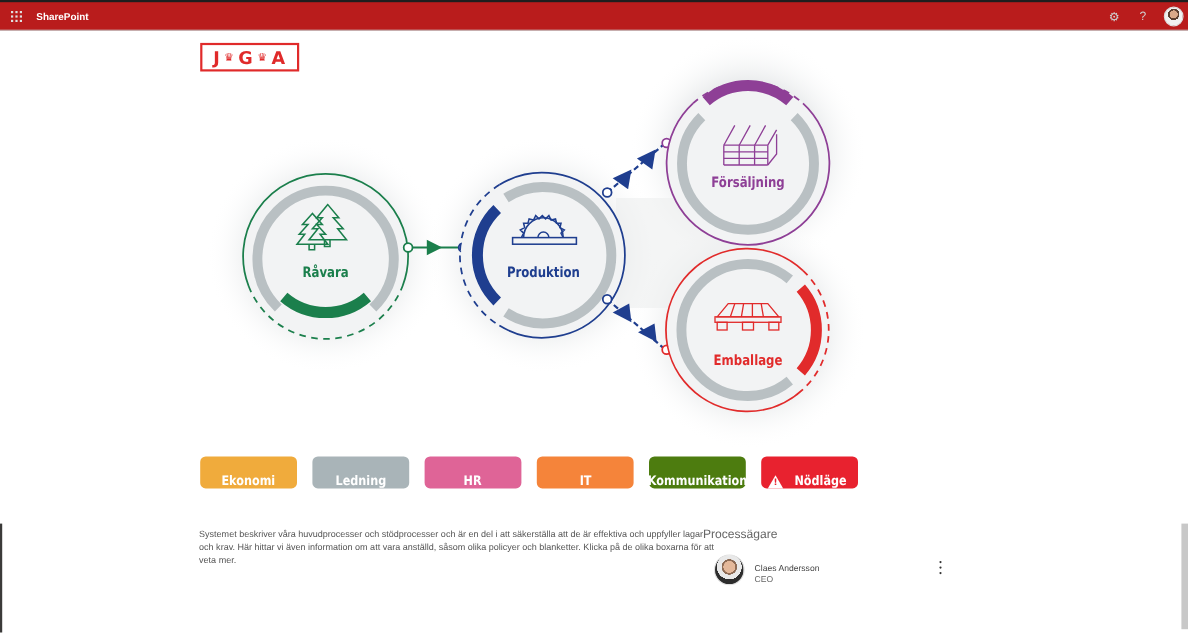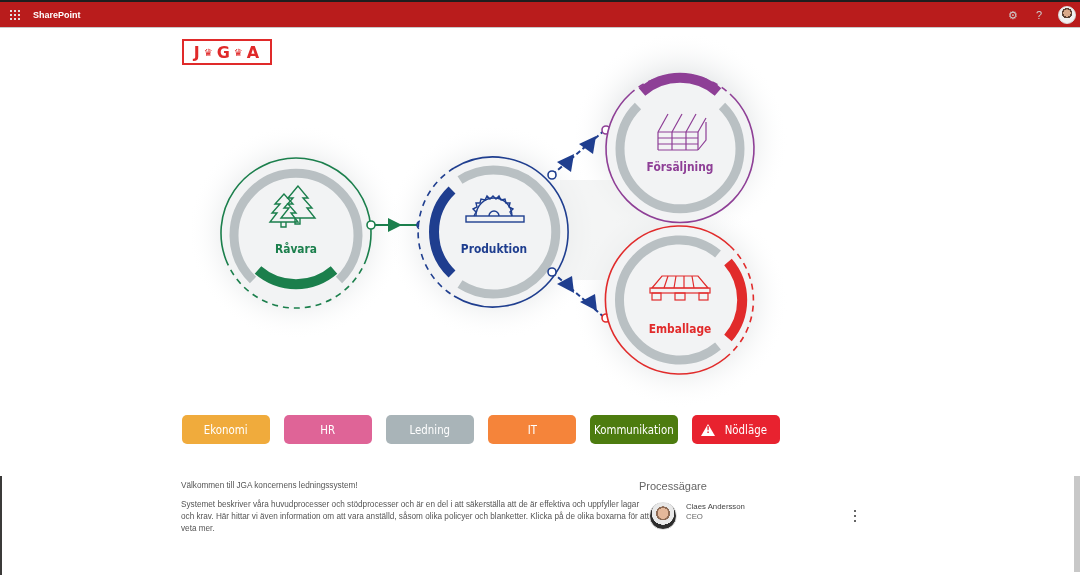--- a/index.html
+++ b/index.html
@@ -11,29 +11,29 @@
   .app-name { color: #ffffff; font-size: 9px; font-weight: bold; margin-left: 4px; cursor: pointer; }
   .suite-right { position: absolute; right: 0; top: 0; height: 26px; display: flex; align-items: center; }
   .suite-icon { width: 26px; height: 26px; display: flex; align-items: center; justify-content: center; color: #cfcfcf; font-size: 11px; cursor: pointer; }
   .avatar-small { width: 18px; height: 18px; border-radius: 50%; background: radial-gradient(circle at 50% 38%, #d9a98a 0 28%, #5a4032 29% 40%, #f1f1f1 41%); border: 1px solid #ddd; margin: 0 4px 0 6px; cursor: pointer; }
   .left-edge { position: absolute; left: 0; top: 476px; width: 2px; height: 99px; background: #3b3a39; }
   .logo { position: absolute; left: 182px; top: 39px; width: 90px; height: 26px; border: 2px solid #e02a2a; display: flex; align-items: center; justify-content: center; gap: 3px; color: #e02a2a; font-weight: bold; font-size: 16px; font-family: "DejaVu Sans", sans-serif; letter-spacing: 1px; }
   .logo .crown { font-size: 10px; }
   .diagram { position: absolute; left: 0; top: 28px; width: 1080px; height: 380px; }
   .node-label { position: absolute; font-family: "DejaVu Sans", sans-serif; font-weight: bold; font-size: 13px; text-align: center; transform: scaleX(0.82); transform-origin: center; white-space: nowrap; cursor: pointer; }
   .buttons { position: absolute; top: 415px; left: 182px; display: flex; gap: 14px; }
-  .cat-btn { height: 29px; width: 88px; border-radius: 5px; color: #ffffff; font-family: "DejaVu Sans", sans-serif; font-weight: normal; font-size: 12px; display: flex; align-items: center; justify-content: center; cursor: pointer; }
+  .cat-btn { height: 29px; width: 88px; border-radius: 5px; color: #ffffff; font-family: "DejaVu Sans", sans-serif; font-weight: bold; font-size: 12px; display: flex; align-items: flex-end; justify-content: center; cursor: pointer; }
   .cat-btn .txt { display: inline-block; transform: scaleX(0.85); white-space: nowrap; }
   .warn { display: inline-block; margin-right: 6px; width: 0; height: 0; border-left: 7px solid transparent; border-right: 7px solid transparent; border-bottom: 12px solid #ffffff; position: relative; }
   .warn::after { content: "!"; position: absolute; left: -2px; top: 2px; font-size: 8px; color: #e8222f; font-weight: bold; }
   .intro { position: absolute; left: 181px; top: 480px; width: 470px; color: #555555; font-size: 8.2px; line-height: 12px; }
   .intro p { margin-bottom: 7px; }
   .owners { position: absolute; left: 639px; top: 480px; width: 230px; }
   .owners h3 { font-weight: normal; font-size: 11px; color: #666666; margin-bottom: 10px; }
-  .person { display: flex; align-items: flex-start; position: relative; height: 30px; }
+  .person { display: flex; align-items: flex-end; position: relative; height: 30px; }
   .person-photo { width: 28px; height: 28px; border-radius: 50%; background: radial-gradient(circle at 50% 40%, #e4b89a 0 26%, #8d6b55 27% 34%, #e9e9e9 35% 55%, #2d2d2d 56%); margin-left: 10px; border: 1px solid #e1e1e1; }
   .person-info { margin-left: 9px; font-size: 7.8px; color: #444; line-height: 10px; }
   .person-info .role { color: #666; }
   .kebab { position: absolute; right: 10px; top: 6px; width: 8px; height: 16px; display: flex; flex-direction: column; align-items: center; justify-content: space-around; cursor: pointer; }
   .kebab span { width: 2px; height: 2px; background: #333; border-radius: 50%; display: block; }
   .scrollbar { position: absolute; left: 1074px; top: 476px; width: 6px; height: 96px; background: #c8c8c8; cursor: pointer; }
 </style>
 </head>
 <body>
 
@@ -171,40 +171,39 @@
   <div class="node-label" style="left:246px; top:213px; width:100px; color:#1b7f4c;">Råvara</div>
   <div class="node-label" style="left:444px; top:213px; width:100px; color:#1f3e8f;">Produktion</div>
   <div class="node-label" style="left:630px; top:131px; width:100px; color:#8e3f96;">Försäljning</div>
   <div class="node-label" style="left:630px; top:293px; width:100px; color:#e12b2b;">Emballage</div>
 </div>
 
 <div class="buttons">
   <div class="cat-btn" style="background:#f0ab3c">
       <span class="txt">Ekonomi</span>
     </div>
+  <div class="cat-btn" style="background:#a9b4b8">
+      <span class="txt">Ledning</span>
+    </div>
   <div class="cat-btn" style="background:#df6497">
       <span class="txt">HR</span>
-    </div>
-  <div class="cat-btn" style="background:#a9b4b8">
-      <span class="txt">Ledning</span>
     </div>
   <div class="cat-btn" style="background:#f5843a">
       <span class="txt">IT</span>
     </div>
   <div class="cat-btn" style="background:#4d7c0f">
       <span class="txt">Kommunikation</span>
     </div>
   <div class="cat-btn" style="background:#e8222f">
       <span class="warn"></span>
       <span class="txt">Nödläge</span>
     </div>
 </div>
 
 <div class="intro">
-  <p>Välkommen till JGA koncernens ledningssystem!</p>
   <div>Systemet beskriver våra huvudprocesser och stödprocesser och är en del i att säkerställa att de är effektiva och uppfyller lagar och krav. Här hittar vi även information om att vara anställd, såsom olika policyer och blanketter. Klicka på de olika boxarna för att veta mer.</div>
 </div>
 
 <div class="owners">
   <h3>Processägare</h3>
   <div class="person">
     <div class="person-photo"></div>
     <div class="person-info">
       <div>Claes Andersson</div>
       <div class="role">CEO</div>

